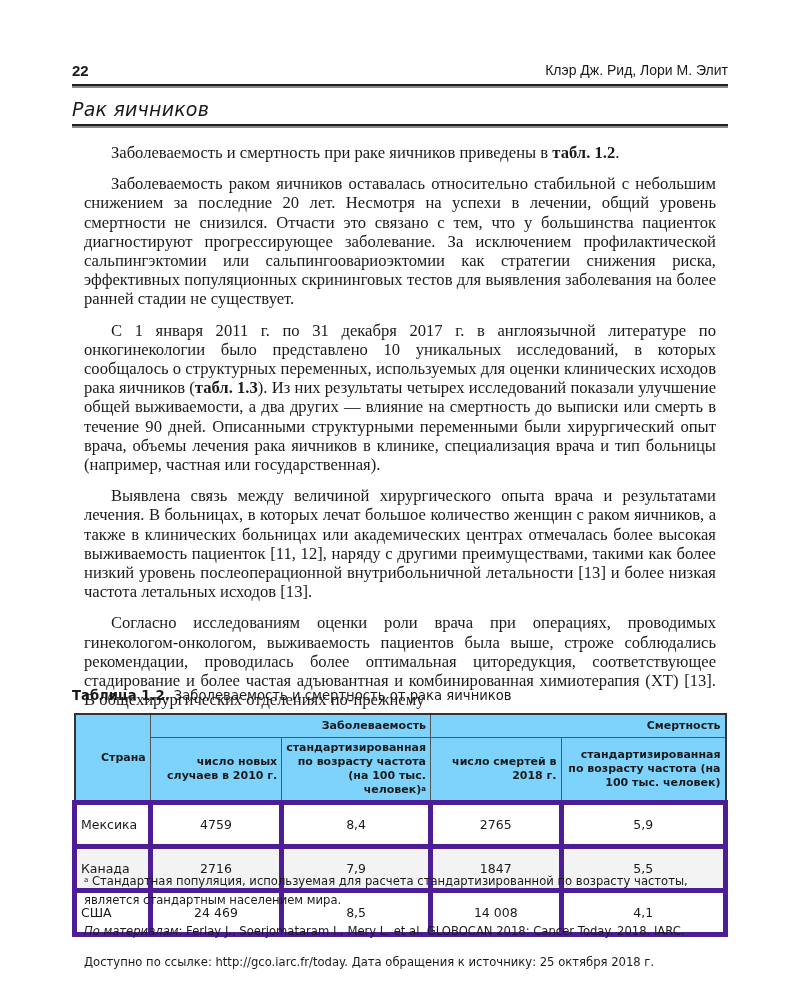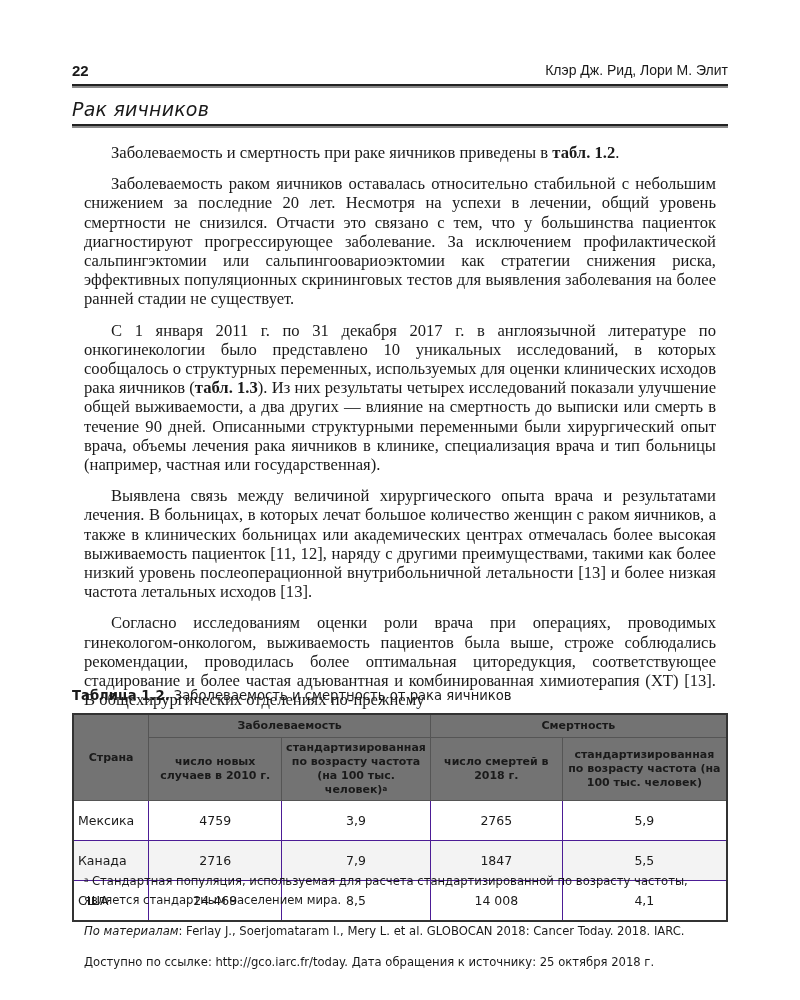--- a/index.html
+++ b/index.html
@@ -11,24 +11,24 @@
   .rule { position: absolute; left: 0; width: 656px; height: 4px; border-top: 2px solid #222; background: #888; box-sizing: border-box; }
   .rule.r1 { top: 84px; }
   .rule.r2 { top: 124px; }
   .section-title { position: absolute; top: 98px; left: 0; font-family: "DejaVu Sans", sans-serif; font-style: italic; font-size: 19px; letter-spacing: 0.2px; }
   .body-text { position: absolute; top: 131px; left: 0; width: 656px; font-family: "Liberation Serif", serif; font-size: 16.6px; line-height: 19.2px; text-align: justify; hyphens: manual; }
   .body-text p { margin: 12px; text-indent: 27px; }
   .body-text b { font-weight: bold; }
   .table-caption { position: absolute; top: 688px; left: 0; font-family: "DejaVu Sans", sans-serif; font-size: 13.2px; }
   .table-caption b { font-weight: bold; }
   table.data { position: absolute; top: 713px; left: 0; width: 656px; border-collapse: collapse; font-family: "DejaVu Sans", sans-serif; font-size: 12px; border: 2px solid #333; }
-  table.data th { background: #737373; font-weight: bold; font-size: 11px; line-height: 14px; border: 1px solid #555; padding: 3px 4px; text-align: center; }
+  table.data th { background: #7dd3fc; font-weight: bold; font-size: 11px; line-height: 14px; border: 1px solid #555; padding: 3px 4px; text-align: right; }
   table.data th.group { height: 16px; }
   table.data th.sub { height: 44px; }
-  table.data td { border: 1px solid #4c1d95; padding: 10px 4px; height: 19px; text-align: center; font-size: 12.5px; }
+  table.data td { border: 5px solid #4c1d95; padding: 10px 4px; height: 19px; text-align: center; font-size: 12.5px; }
   table.data td.country { text-align: left; padding-left: 4px; }
   table.data tr.alt td { background: #f3f3f3; }
   .footnotes { position: absolute; top: 860px; left: 0; width: 656px; font-family: "DejaVu Sans", sans-serif; font-size: 11.6px; line-height: 19px; }
   .footnotes p { margin: 12px; }
   .footnotes i { font-style: italic; }
   sup { font-size: 7px; vertical-align: top; position: relative; top: -1px; }
 </style>
 </head>
 <body>
 
@@ -71,21 +71,21 @@
         <th class="sub">число новых случаев в 2010 г.</th>
         <th class="sub"><span>стандартизированная по возрасту частота (на 100 тыс. человек)</span><sup>а</sup></th>
         <th class="sub">число смертей в 2018 г.</th>
         <th class="sub">стандартизированная по возрасту частота (на 100 тыс. человек)</th>
       </tr>
     </thead>
     <tbody>
       <tr>
         <td class="country">Мексика</td>
         <td>4759</td>
-        <td>3,9</td>
+        <td>8,4</td>
         <td>2765</td>
         <td>5,9</td>
       </tr>
       <tr class="alt">
         <td class="country">Канада</td>
         <td>2716</td>
         <td>7,9</td>
         <td>1847</td>
         <td>5,5</td>
       </tr>

